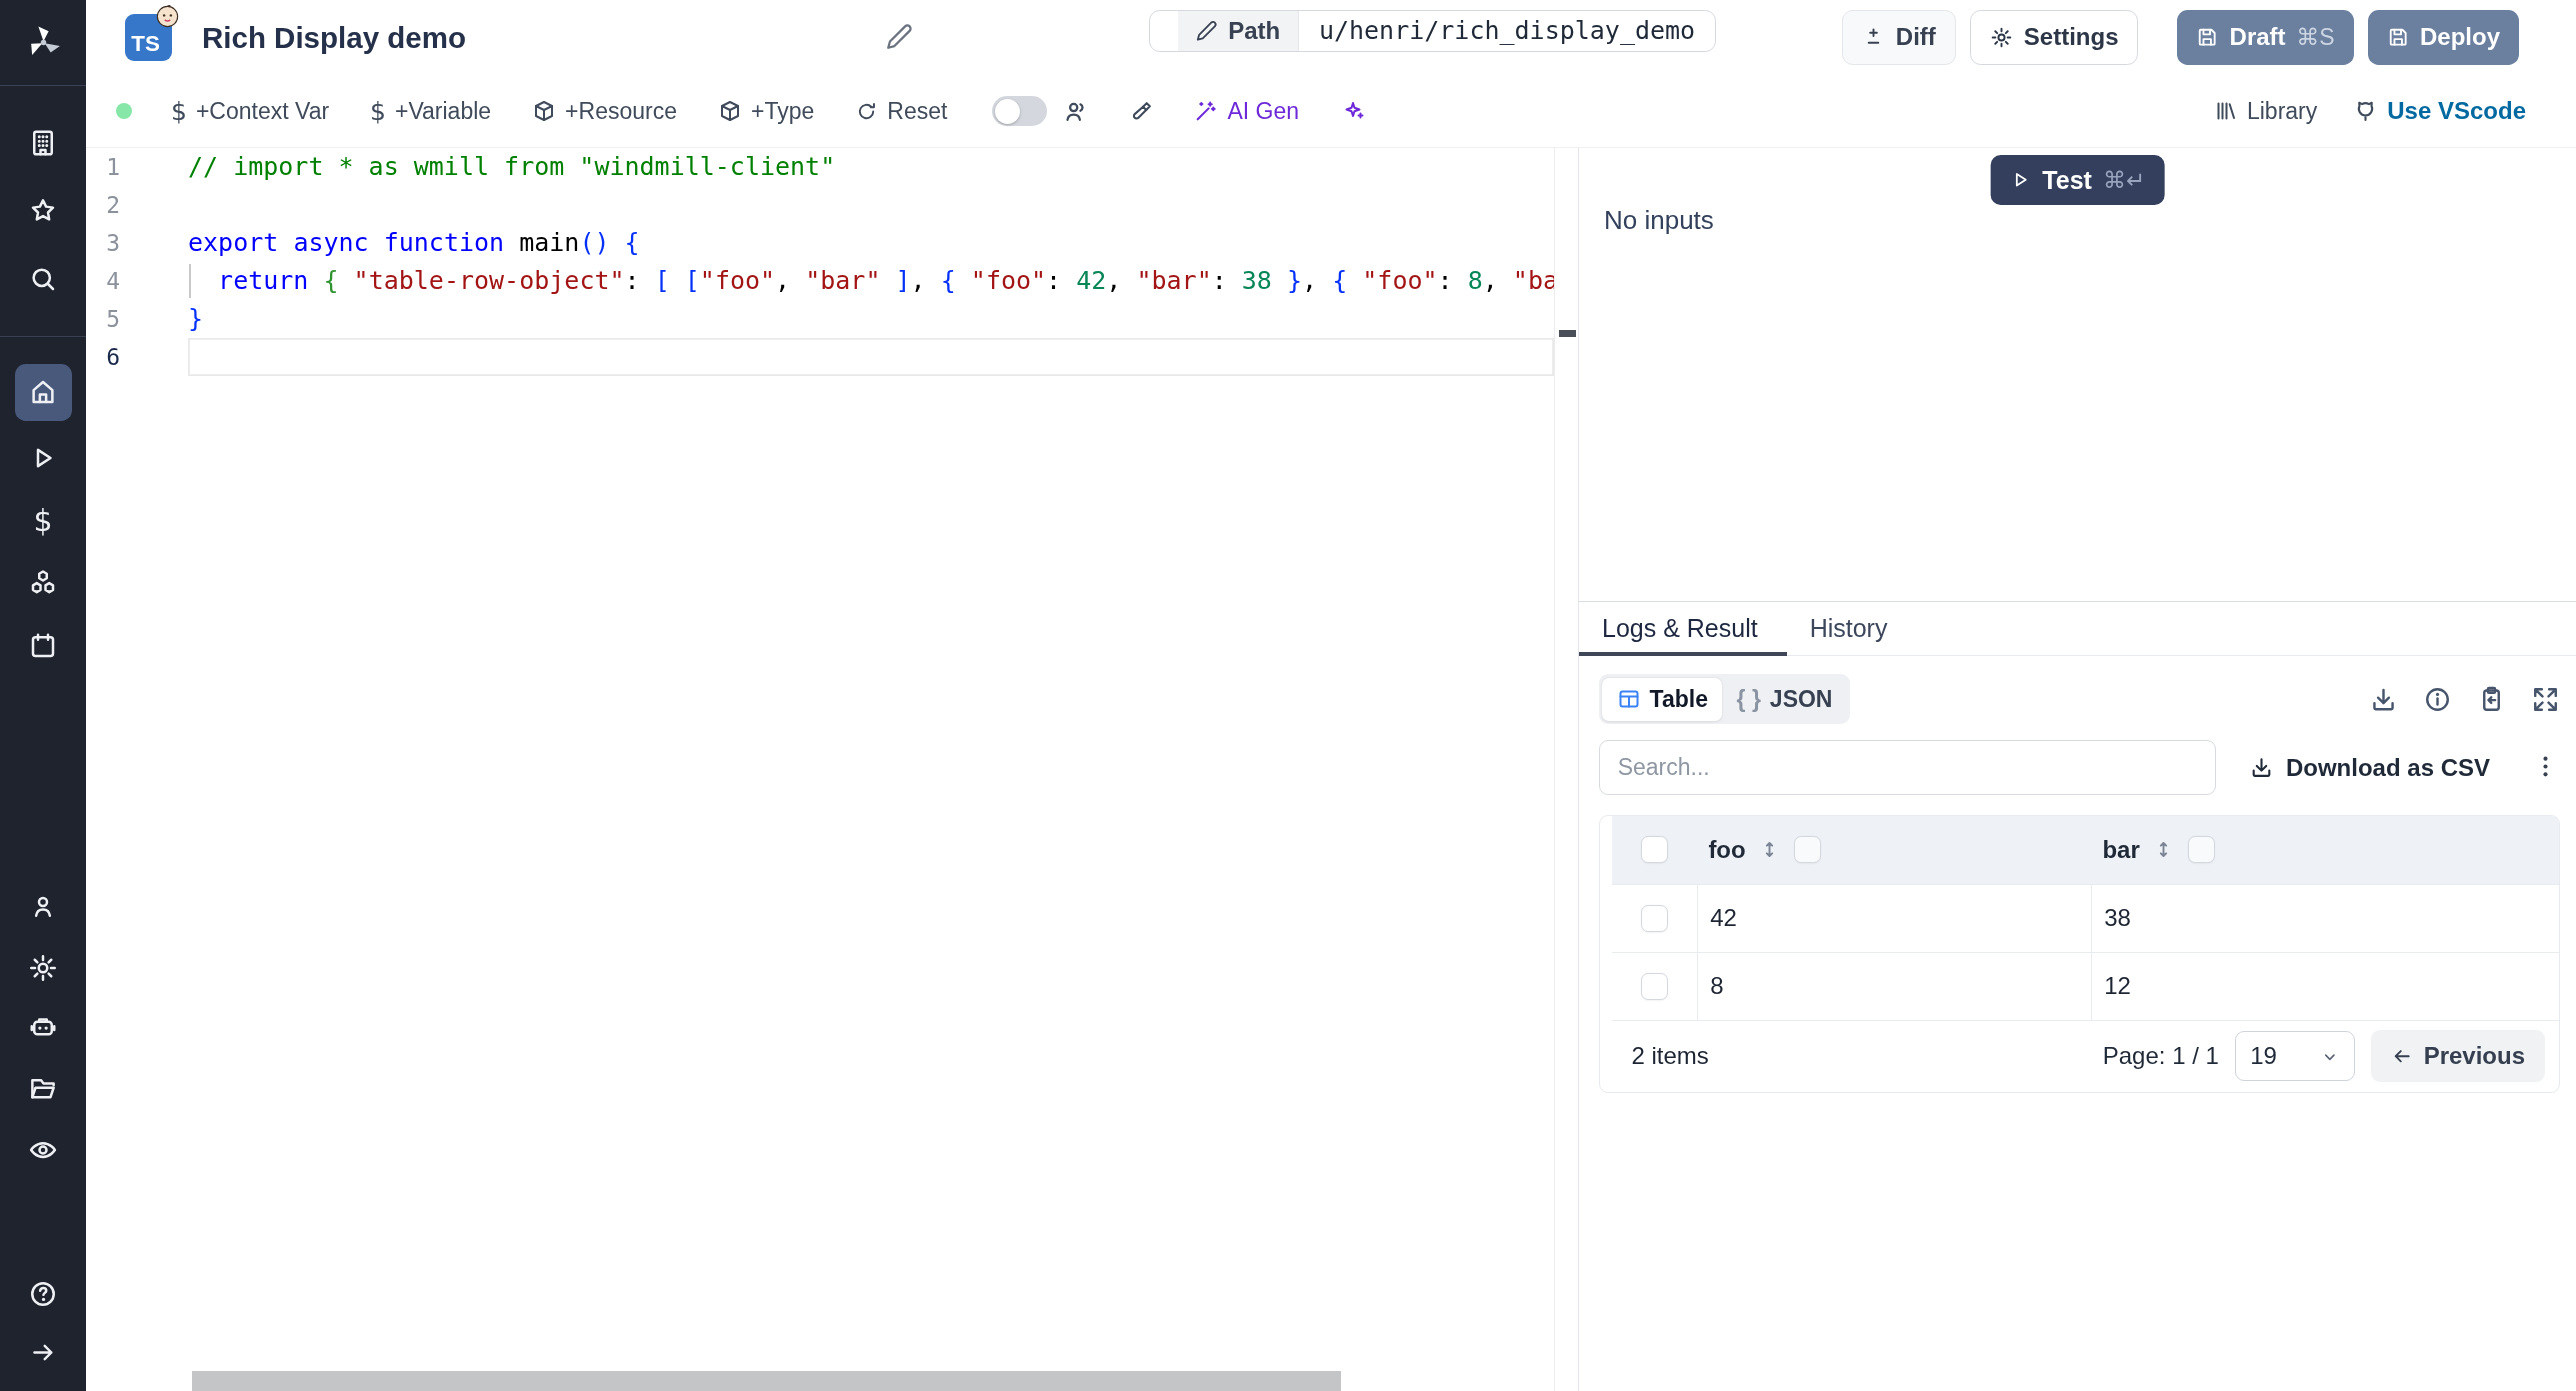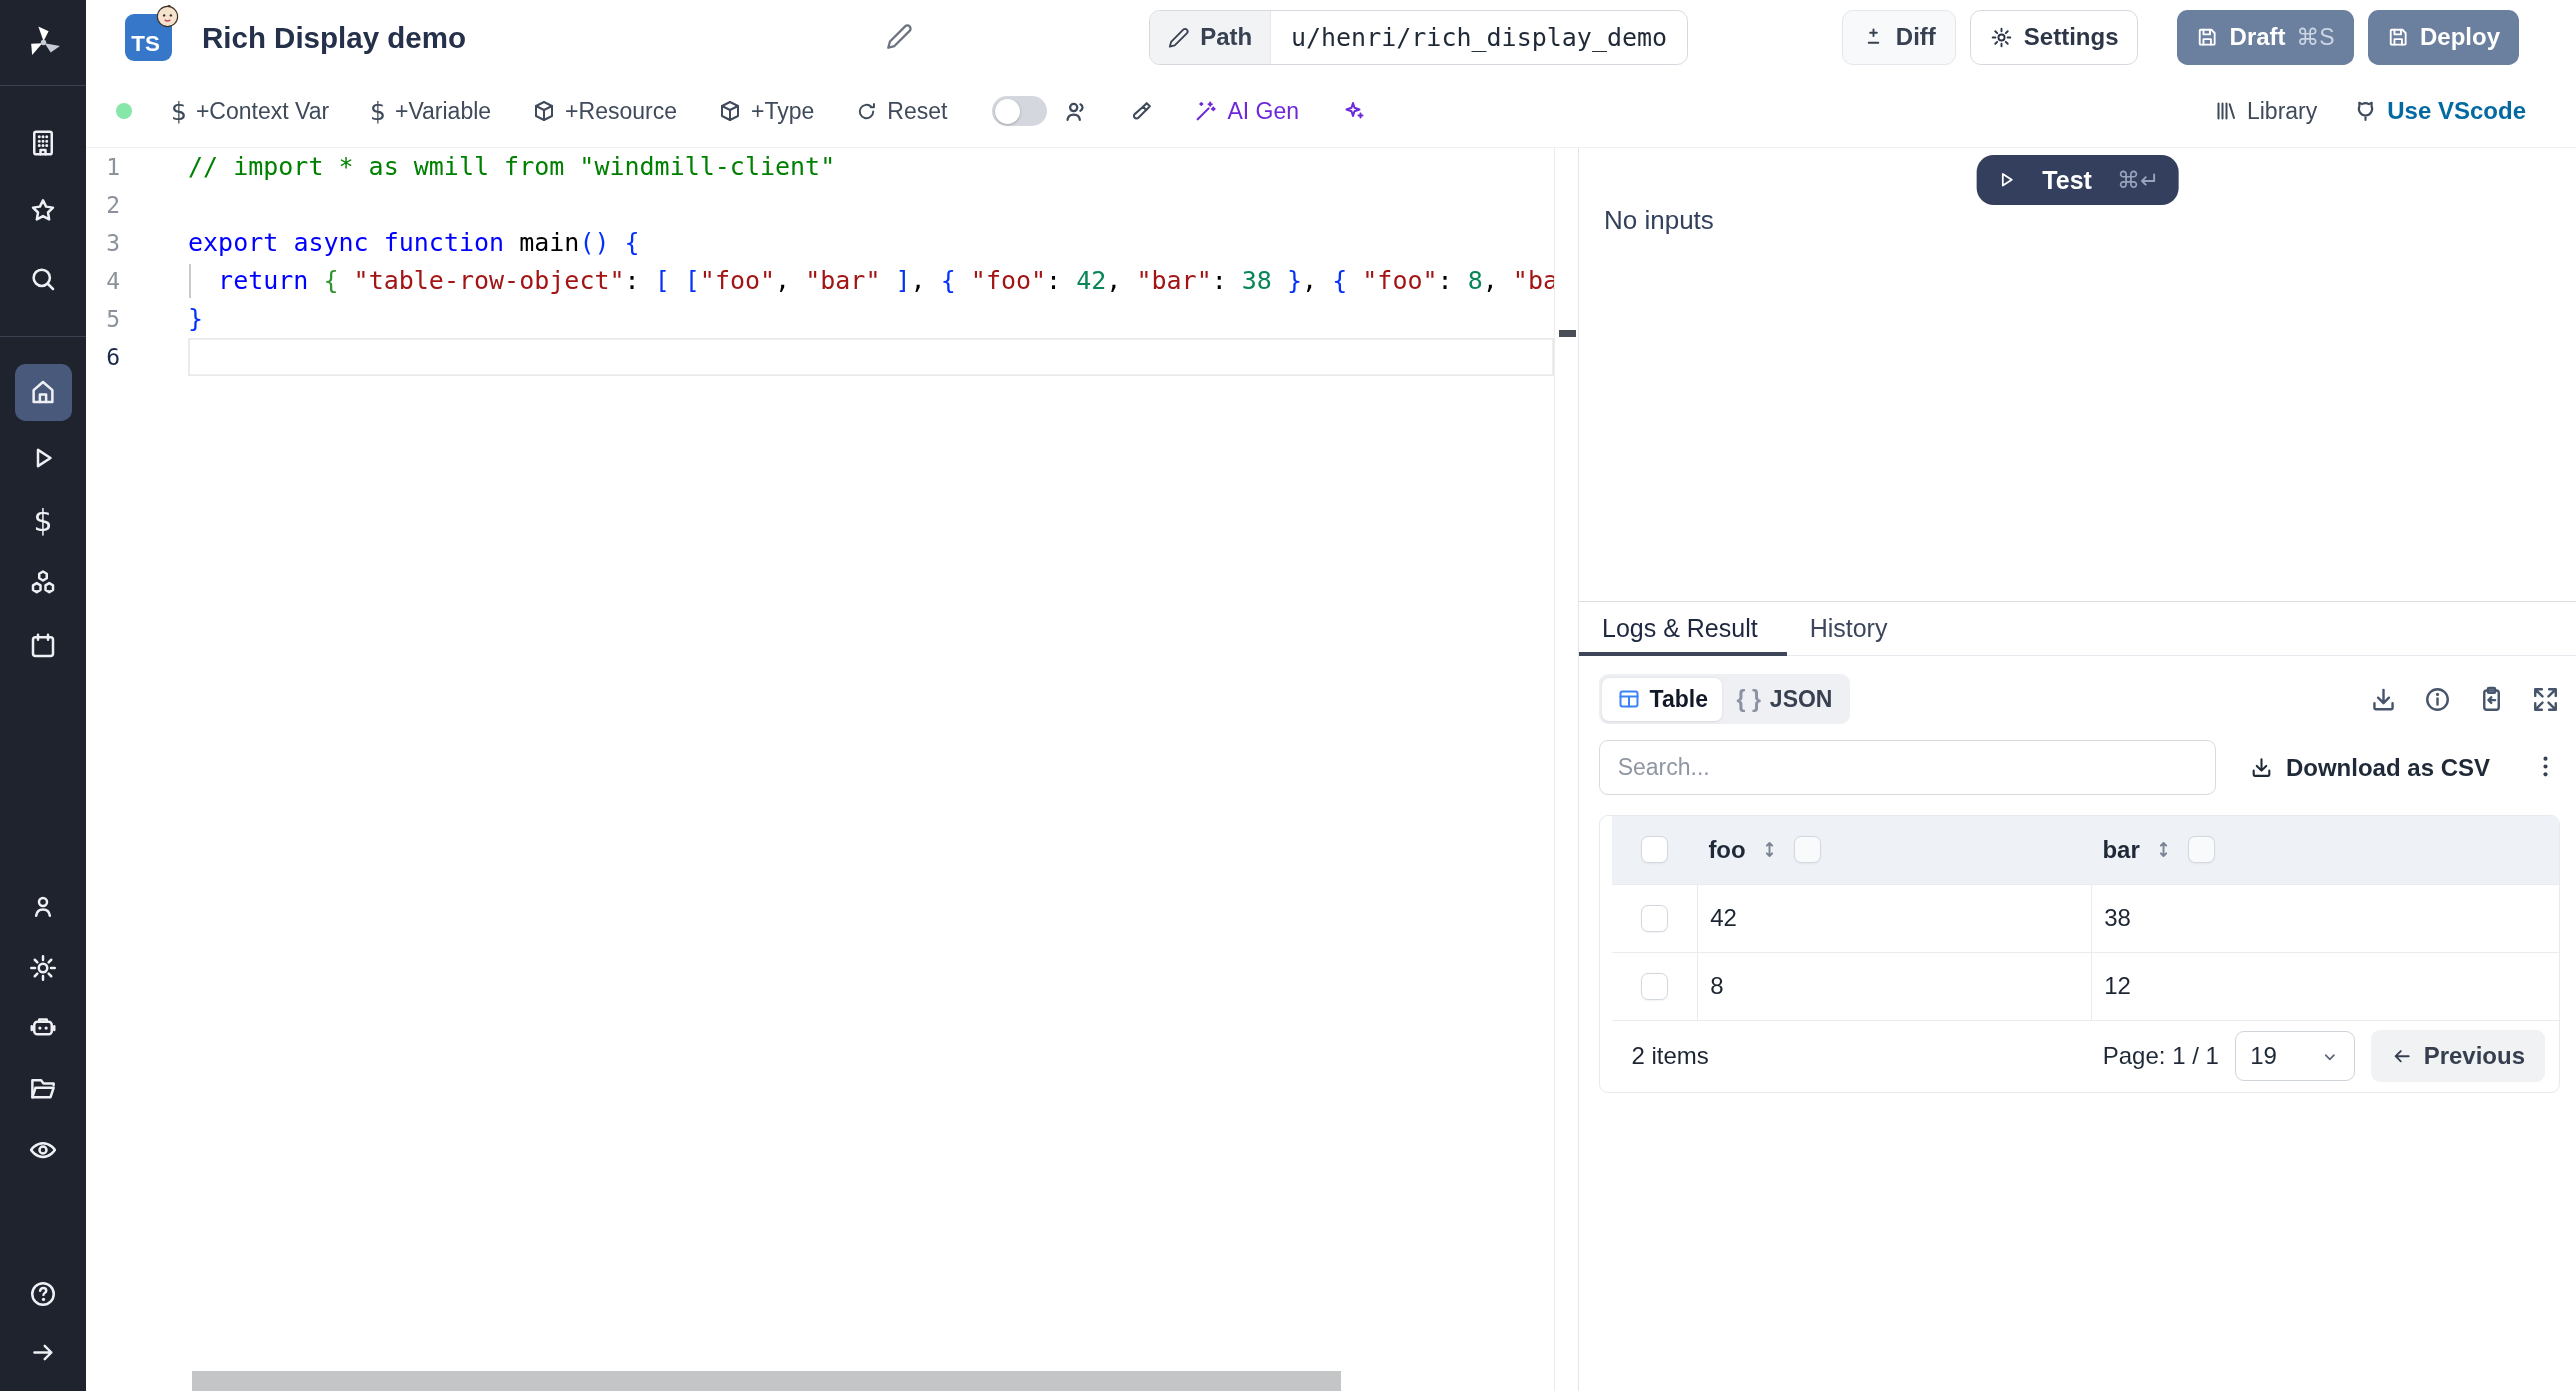--- a/index.html
+++ b/index.html
@@ -18,21 +18,21 @@
   .sitem { width:57px; height:50px; display:flex; align-items:center; justify-content:center; color:#eef0f4; cursor:pointer; border-radius:10.7px; }
   .sitem.active { background:#49597c; height:57px; }
   .sdivider { width:86px; height:0.9px; background:#39404f; }
 
   
   .header { position:absolute; left:86px; top:0; right:0; height:75px; background:#fff; display:flex; align-items:center; }
   .lang-badge { position:relative; margin-left:39px; width:47px; height:47px; background:#3677c9; border-radius:9px; display:flex; align-items:flex-end; justify-content:flex-start; padding:0 0 3.6px 6.3px; color:#fff; font-weight:bold; font-size:22.4px; flex:none; }
   .lang-emoji { position:absolute; right:-9px; top:-10.7px; }
   .page-title { margin-left:30px; font-size:29.5px; font-weight:600; color:#25304a; white-space:nowrap; }
   .hpencil { position:absolute; left:800px; top:23px; color:#6b7280; }
-  .path-group { position:absolute; left:1063px; top:9.8px; height:55px; display:flex; align-items:stretch; border:0.9px solid #d5d9df; border-radius:10.7px; overflow:hidden; background:#fff; }
+  .path-group { position:absolute; left:1063px; top:9.8px; height:42px; display:flex; align-items:stretch; border:0.9px solid #d5d9df; border-radius:10.7px; overflow:hidden; background:#fff;padding-left:28px; }
   .path-left { display:flex; align-items:center; gap:10.7px; background:#f1f3f5; padding:0 18px; border-right:0.9px solid #e5e7eb; color:#374151; font-size:24px; font-weight:bold; }
   .path-value { display:flex; align-items:center; padding:0 19.7px; font-family:"DejaVu Sans Mono",monospace; font-size:25px; color:#1f2937; }
   .hbtns { position:absolute; right:57px; top:9.8px; display:flex; align-items:center; }
   .hbtn { height:55px; border-radius:10.7px; display:flex; align-items:center; gap:10.7px; padding:0 19px; font-size:24px; font-weight:600; cursor:pointer; }
   .btn-diff { background:#f8f9fa; border:0.9px solid #e3e6ea; color:#374151; }
   .btn-settings { background:#fff; border:0.9px solid #d5d9df; color:#2c3647; margin-left:14.3px; }
   .btn-slate { background:#6b7f9e; color:#fff; border:none; }
   .btn-draft { margin-left:39px; }
   .btn-deploy { margin-left:14.3px; }
   .shortcut { color:#ccd5e3; font-weight:normal; font-size:23px; }
@@ -59,21 +59,21 @@
   .cl.curline { box-shadow:inset 0 0 0 1.8px #e9e9e9; }
   .cl.guide::before { content:''; position:absolute; left:0.9px; top:1.8px; bottom:1.8px; width:1.8px; background:#c9c9c9; }
   .t-c{color:#008000;} .t-k{color:#0000ff;} .t-s{color:#a31515;} .t-n{color:#098658;} .t-p{color:#000001;text-align:right;} .t-b1{color:#0431fa;} .t-b2{color:#319331;}
   .ruler { position:absolute; right:0; top:0; width:24px; bottom:0; border-left:0.9px solid #ececec; }
   .ruler-mark { position:absolute; top:182px; left:3.6px; width:17px; height:7.2px; background:#4a4f57; }
   .hscrollbar { position:absolute; left:106px; bottom:0; width:1149px; height:21.5px; background:#c4c5c7; cursor:pointer; }
 
   
   .rpanel { position:absolute; left:1578px; top:148px; right:0; bottom:0; background:#fff; border-left:0.9px solid #e2e5ea; display:flex; flex-direction:column; }
   .inputs-area { position:relative; height:453px; flex:none; }
-  .test-btn { position:absolute; left:50%; transform:translateX(-50%); top:7.2px; height:50px; background:#333f5c; border-radius:17px; display:flex; align-items:center; gap:25px; padding:0 19.7px; cursor:pointer; }
+  .test-btn { position:absolute; left:50%; transform:translateX(-50%); top:7.2px; height:50px; background:#333f5c; border-radius:10px; display:flex; align-items:center; gap:11px; padding:0 19.7px; cursor:pointer; }
   .test-label { color:#fff; font-weight:bold; font-size:25px; }
   .test-shortcut { color:#98a3bd; font-size:23px; font-family:"DejaVu Sans",sans-serif; }
   .no-inputs { position:absolute; left:25px; top:57px; font-size:26px; font-weight:500; color:#33415c; }
 
   .rtabs { height:55px; flex:none; border-top:0.9px solid #d9dce1; border-bottom:0.9px solid #e7eaee; display:flex; align-items:stretch; }
   .rtab { position:relative; display:flex; align-items:center; font-size:25px; color:#3c475c; cursor:pointer; padding:0 23px; }
   .rtab.active { color:#1d2740; padding-left:23px; padding-right:29px; font-weight:500; }
   .rtab.active::after { content:''; position:absolute; left:0; right:0; bottom:-0.9px; height:3.6px; background:#3e4657; }
 
   .rbody { flex:1; padding:18px 16px 0 19.7px; }

